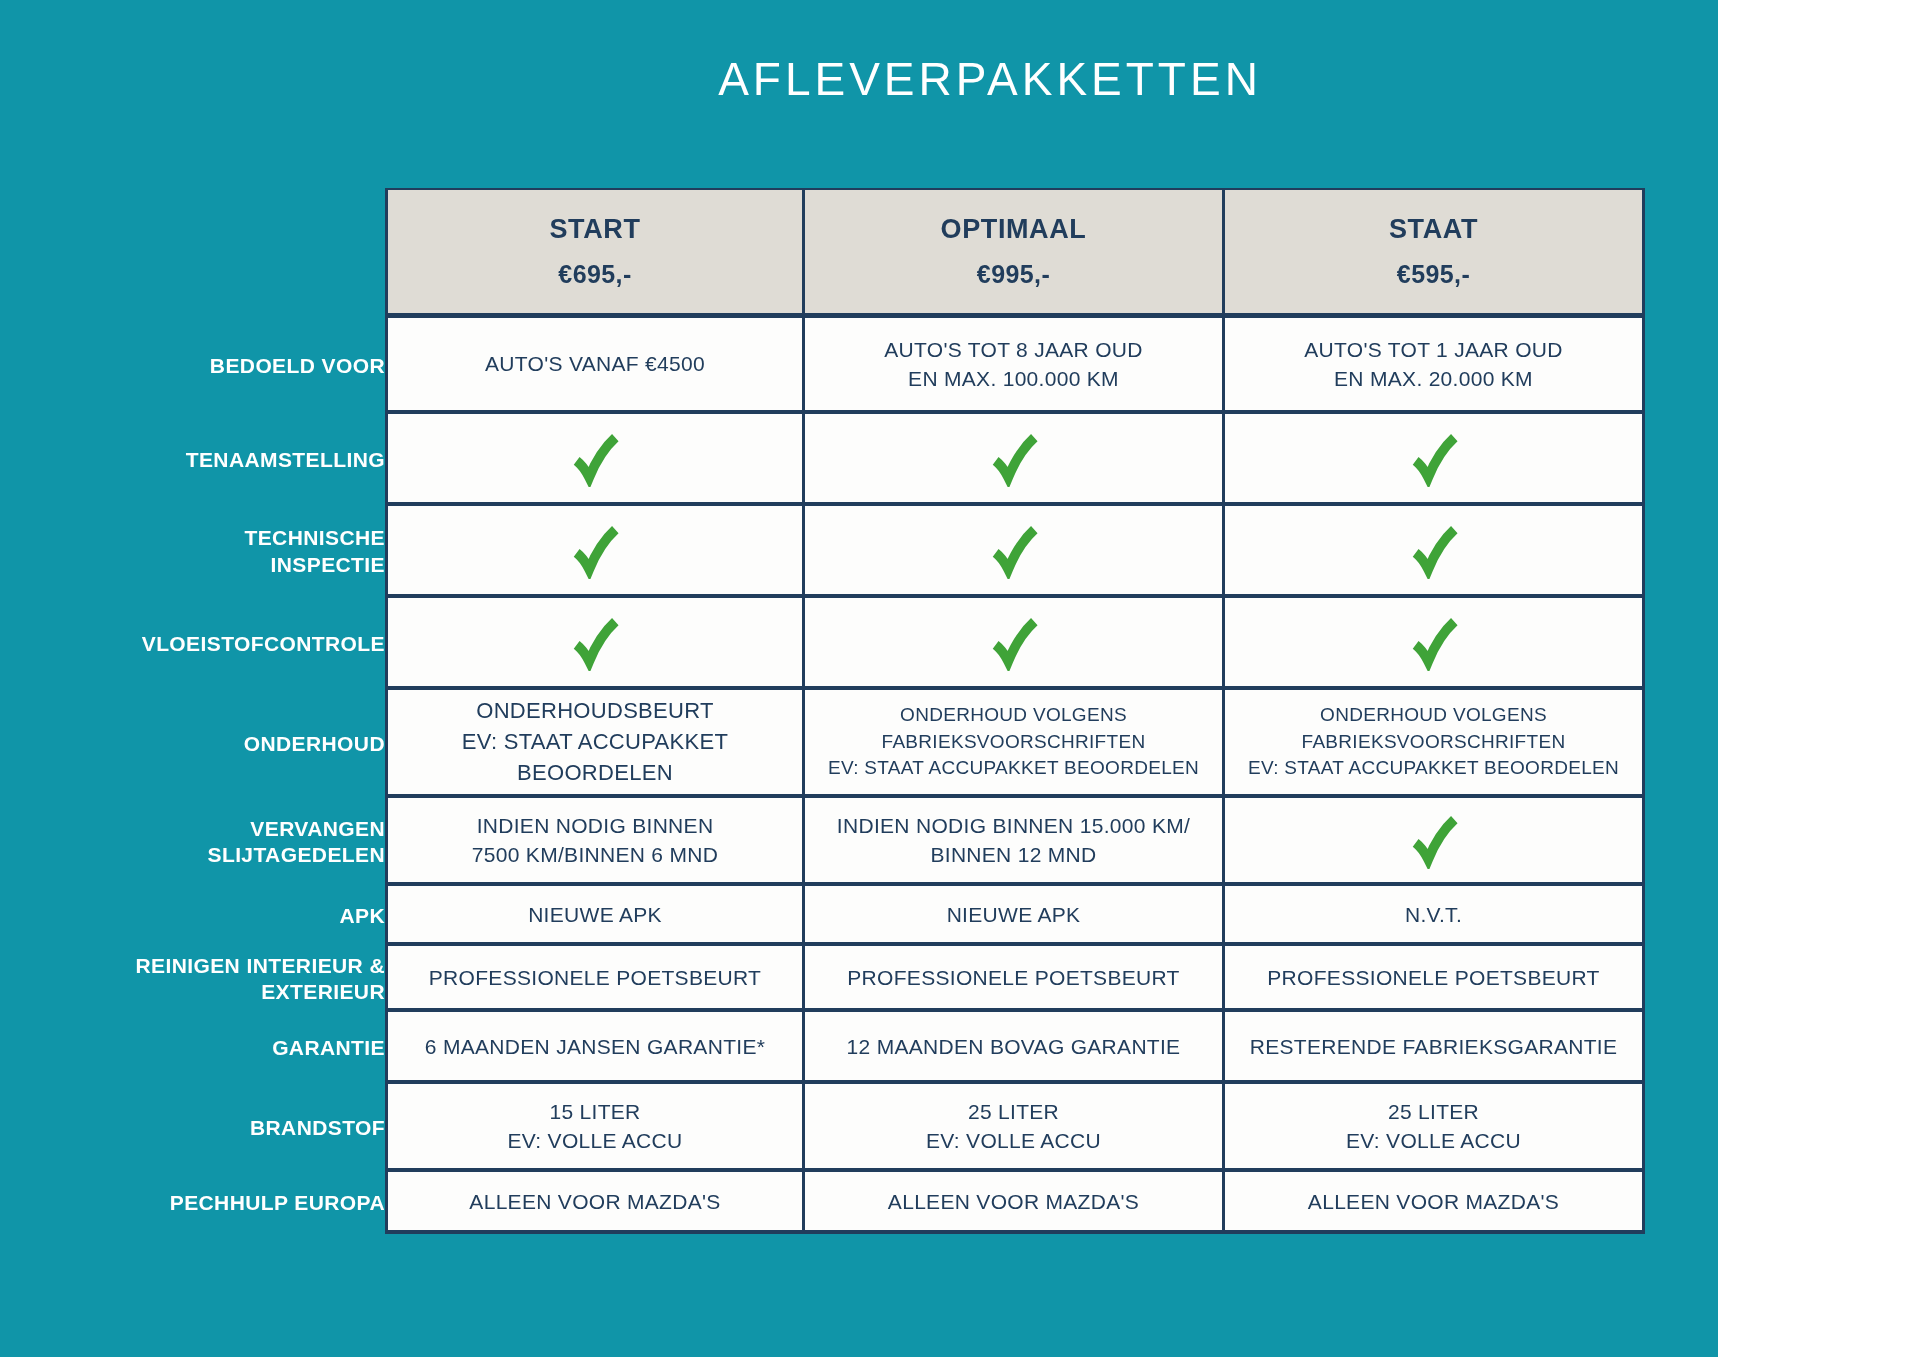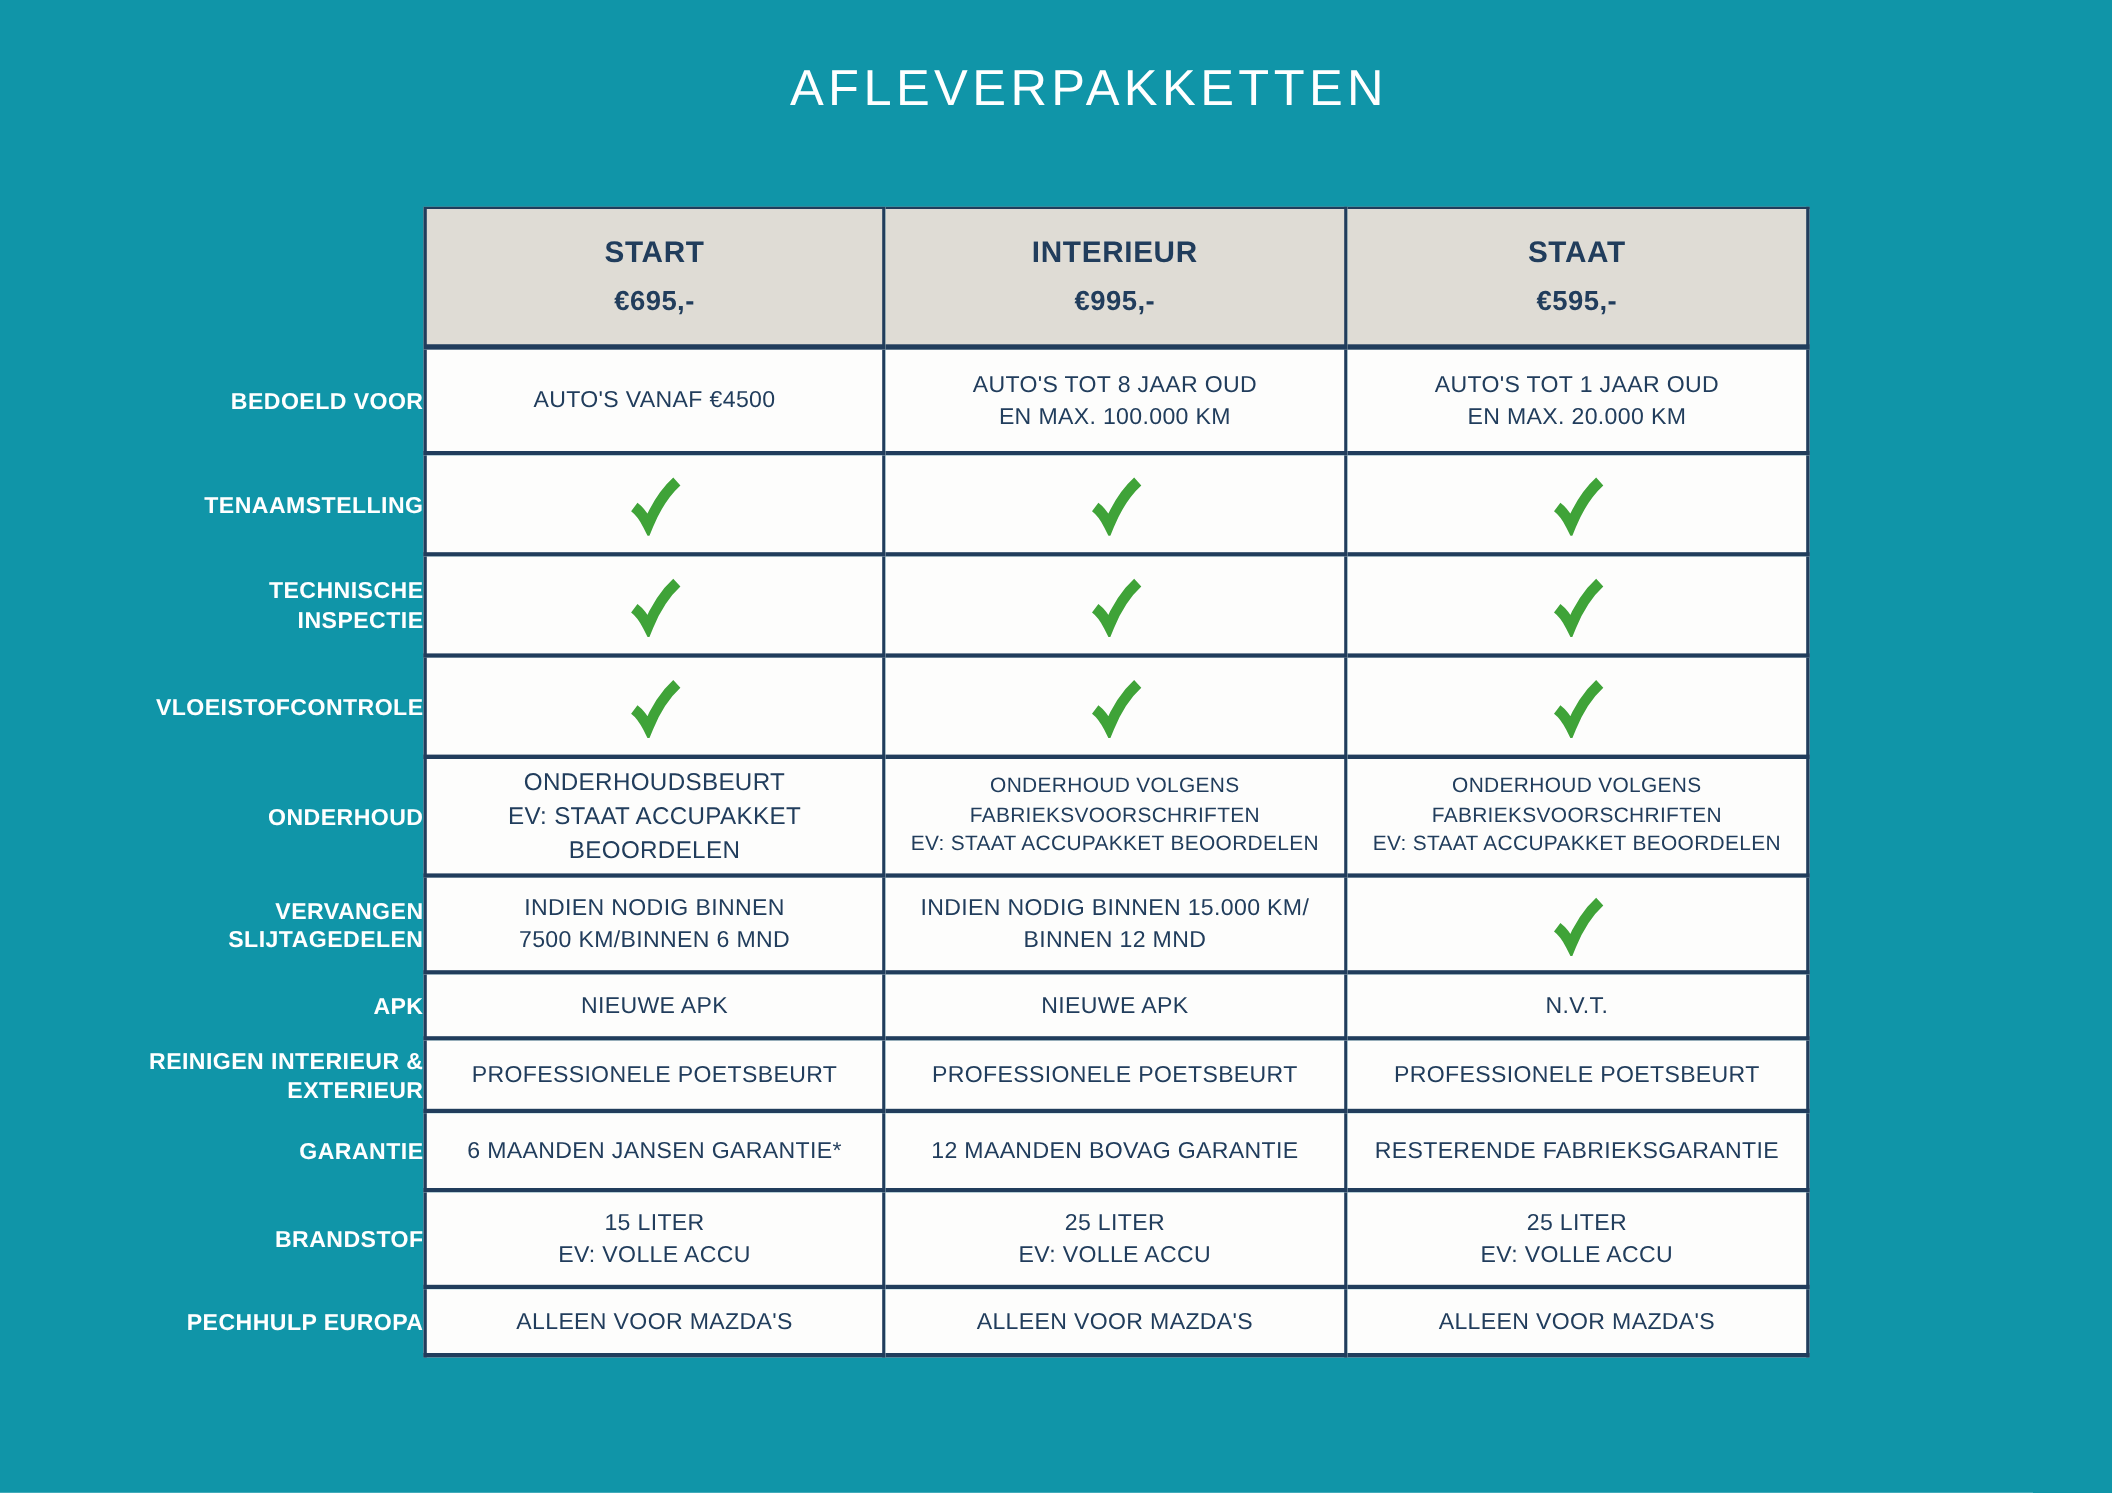--- a/index.html
+++ b/index.html
@@ -6,21 +6,21 @@
     --background-teal:#1095a8;
     --header-bg:#dfdcd5;
     --navy:#213d5c;
     --check-green:#3fa338;
     --cell-bg:#fdfdfc;
     --label-white:#ffffff;
   }
   *{box-sizing:border-box;margin:0;padding:0;}
   body{font-family:"Liberation Sans","DejaVu Sans",sans-serif;}
   .screen{
-    position:relative;width:1920px;height:1357px;
+    position:relative;width:1718px;height:1357px;
     background:var(--background-teal);overflow:hidden;
   }
   .page-title{
     position:absolute;top:52px;left:360px;width:1260px;
     text-align:center;color:var(--label-white);
     font-size:46px;font-weight:400;letter-spacing:4px;
   }
   .pkg-table{
     position:absolute;left:80px;top:188px;
     display:grid;
@@ -68,21 +68,21 @@
 
   <div class="pkg-table">
 
     <div class="trow header" style="--h:130px">
       <div class="rlabel"></div>
       <div class="cell col-first">
         <span class="pkg-name">START</span>
         <span class="pkg-price">€695,-</span>
       </div>
       <div class="cell">
-        <span class="pkg-name">INTERIEUR</span>
+        <span class="pkg-name">OPTIMAAL</span>
         <span class="pkg-price">€995,-</span>
       </div>
       <div class="cell">
         <span class="pkg-name">STAAT</span>
         <span class="pkg-price">€595,-</span>
       </div>
     </div>
 
     <div class="trow" style="--h:96px">
       <div class="rlabel">BEDOELD VOOR</div>

